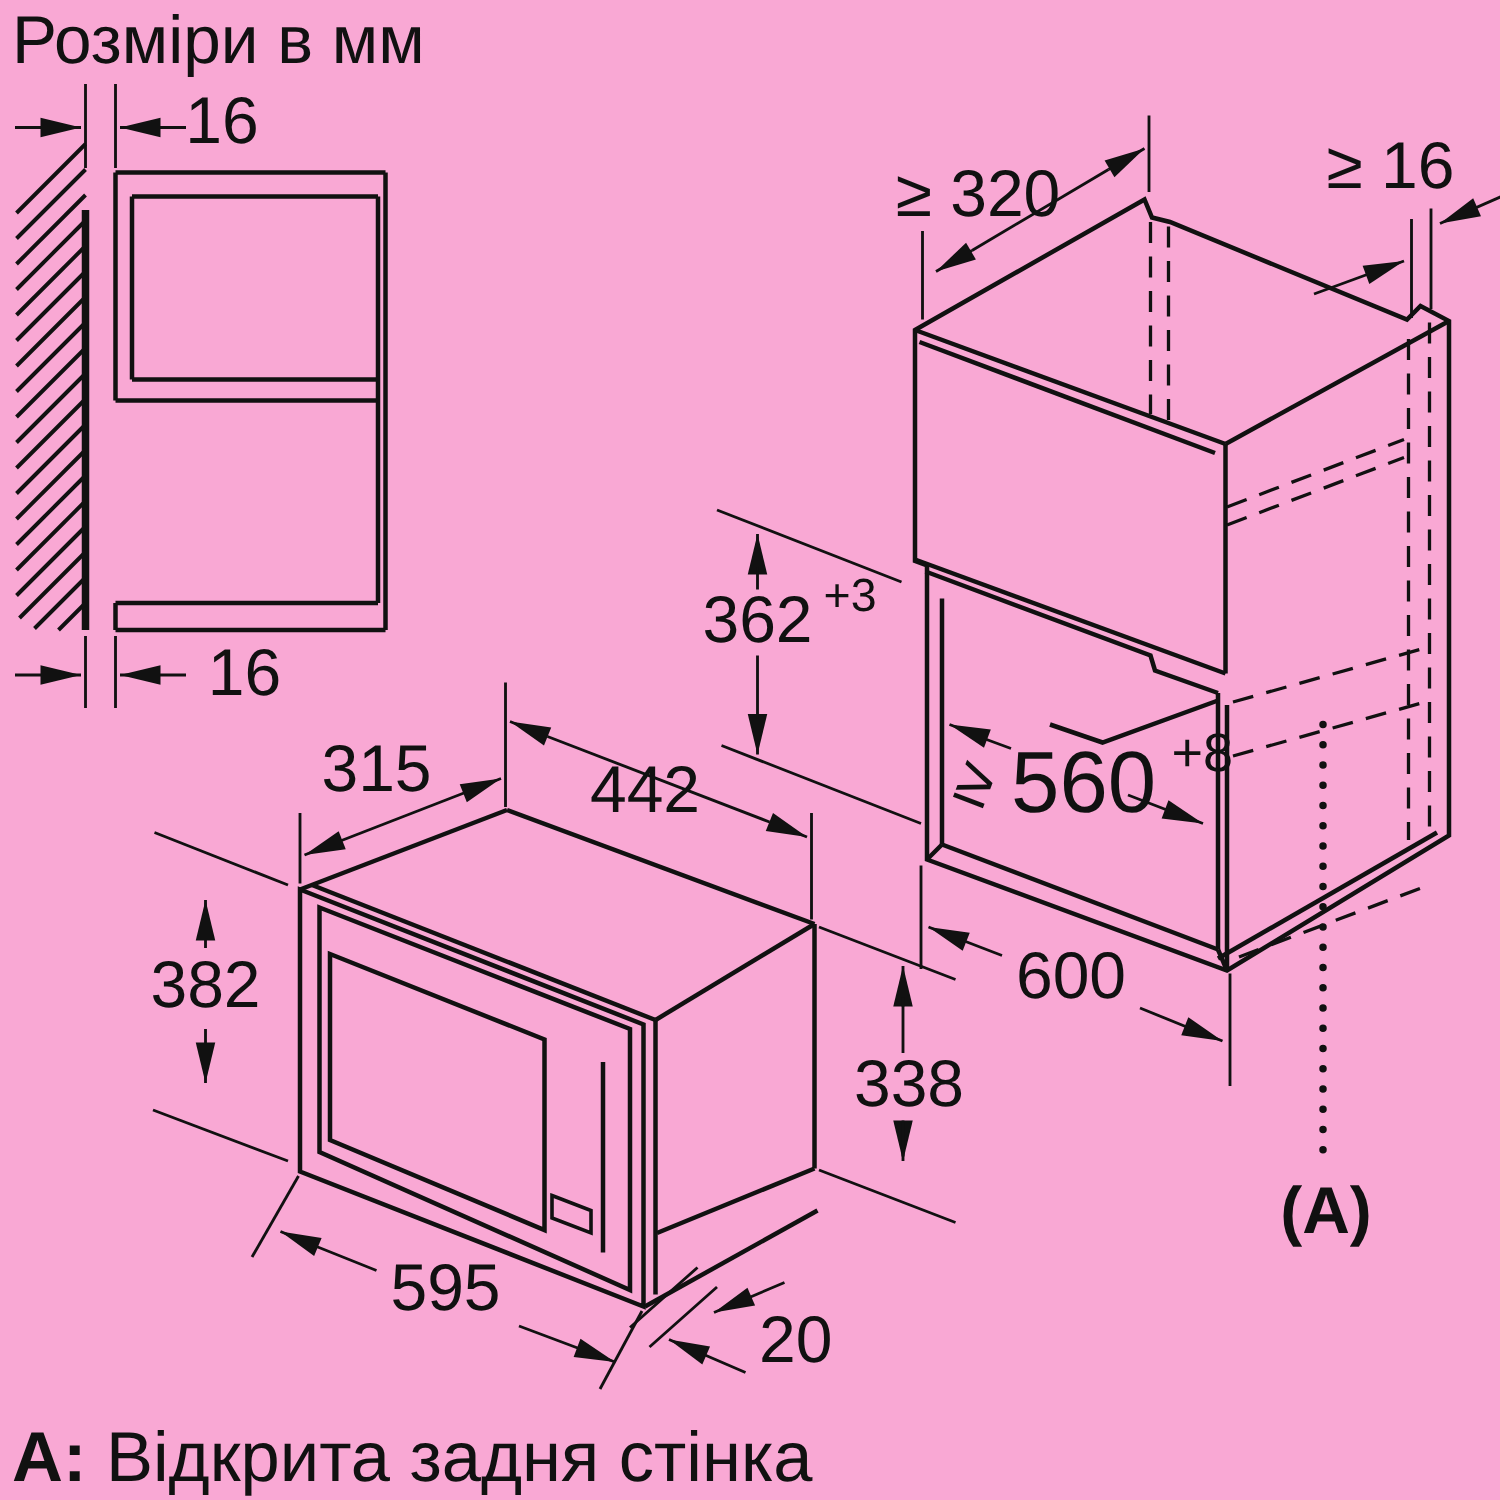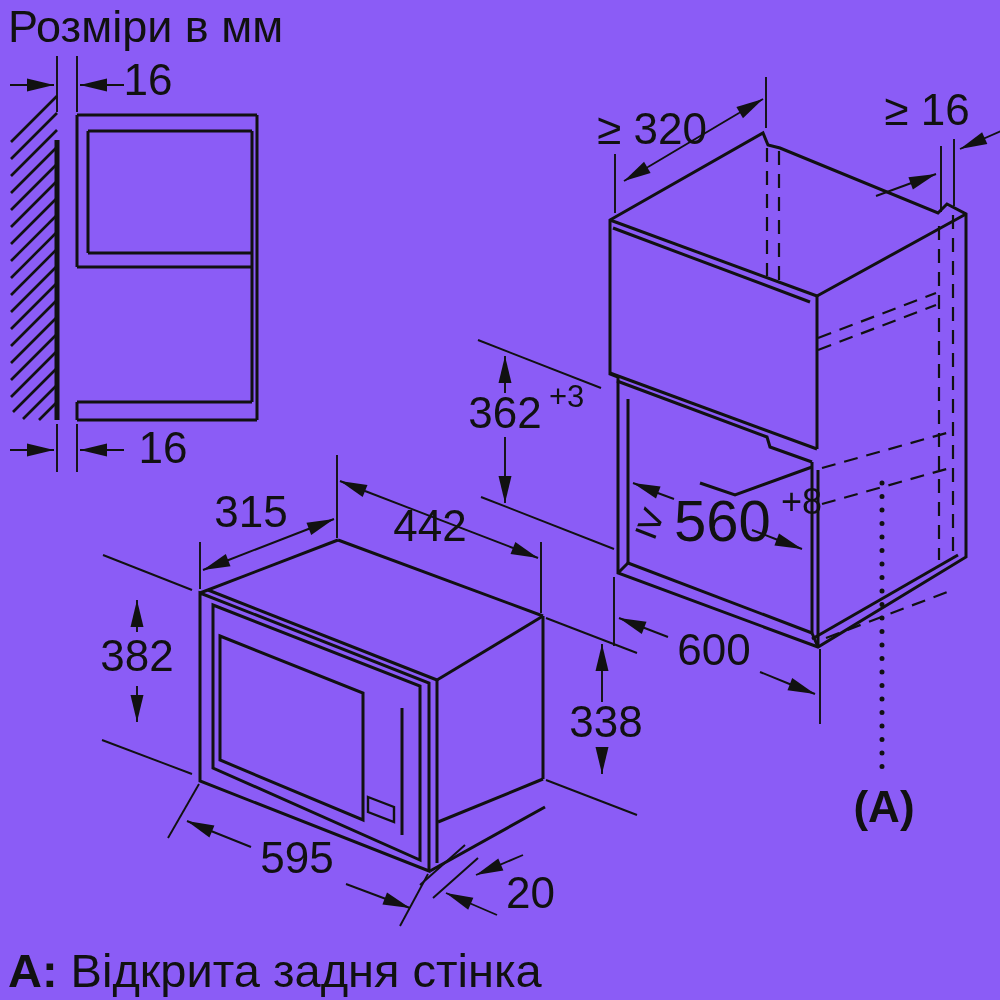--- a/index.html
+++ b/index.html
@@ -1,16 +1,16 @@
 <!DOCTYPE html>
 <html><head>
 <meta charset="utf-8">
 <style>
   html,body{margin:0;padding:0;background:#ffffff;}
-  .page{width:1000px;height:1000px;background:#8b5cf6;position:relative;overflow:hidden;}
+  .page{width:1000px;height:1000px;background:#f9a8d4;position:relative;overflow:hidden;}
   svg{display:block;font-family:"Liberation Sans","DejaVu Sans",sans-serif;}
   svg text{fill:#111111;}
   .ln{stroke:#111111;stroke-width:3;fill:none;stroke-linejoin:miter;}
   .ln2{stroke:#111111;stroke-width:2.4;fill:none;}
   .dim{stroke:#111111;stroke-width:1.9;fill:none;}
   .ext{stroke:#111111;stroke-width:1.9;fill:none;}
   .dash{stroke:#111111;stroke-width:2.2;fill:none;stroke-dasharray:14 9;}
   .dots{stroke:#111111;stroke-width:5;fill:none;stroke-dasharray:0 13.5;stroke-linecap:round;}
   .hatch{stroke:#111111;stroke-width:2.6;fill:none;}
   .wallln{stroke:#111111;stroke-width:5;fill:none;}

